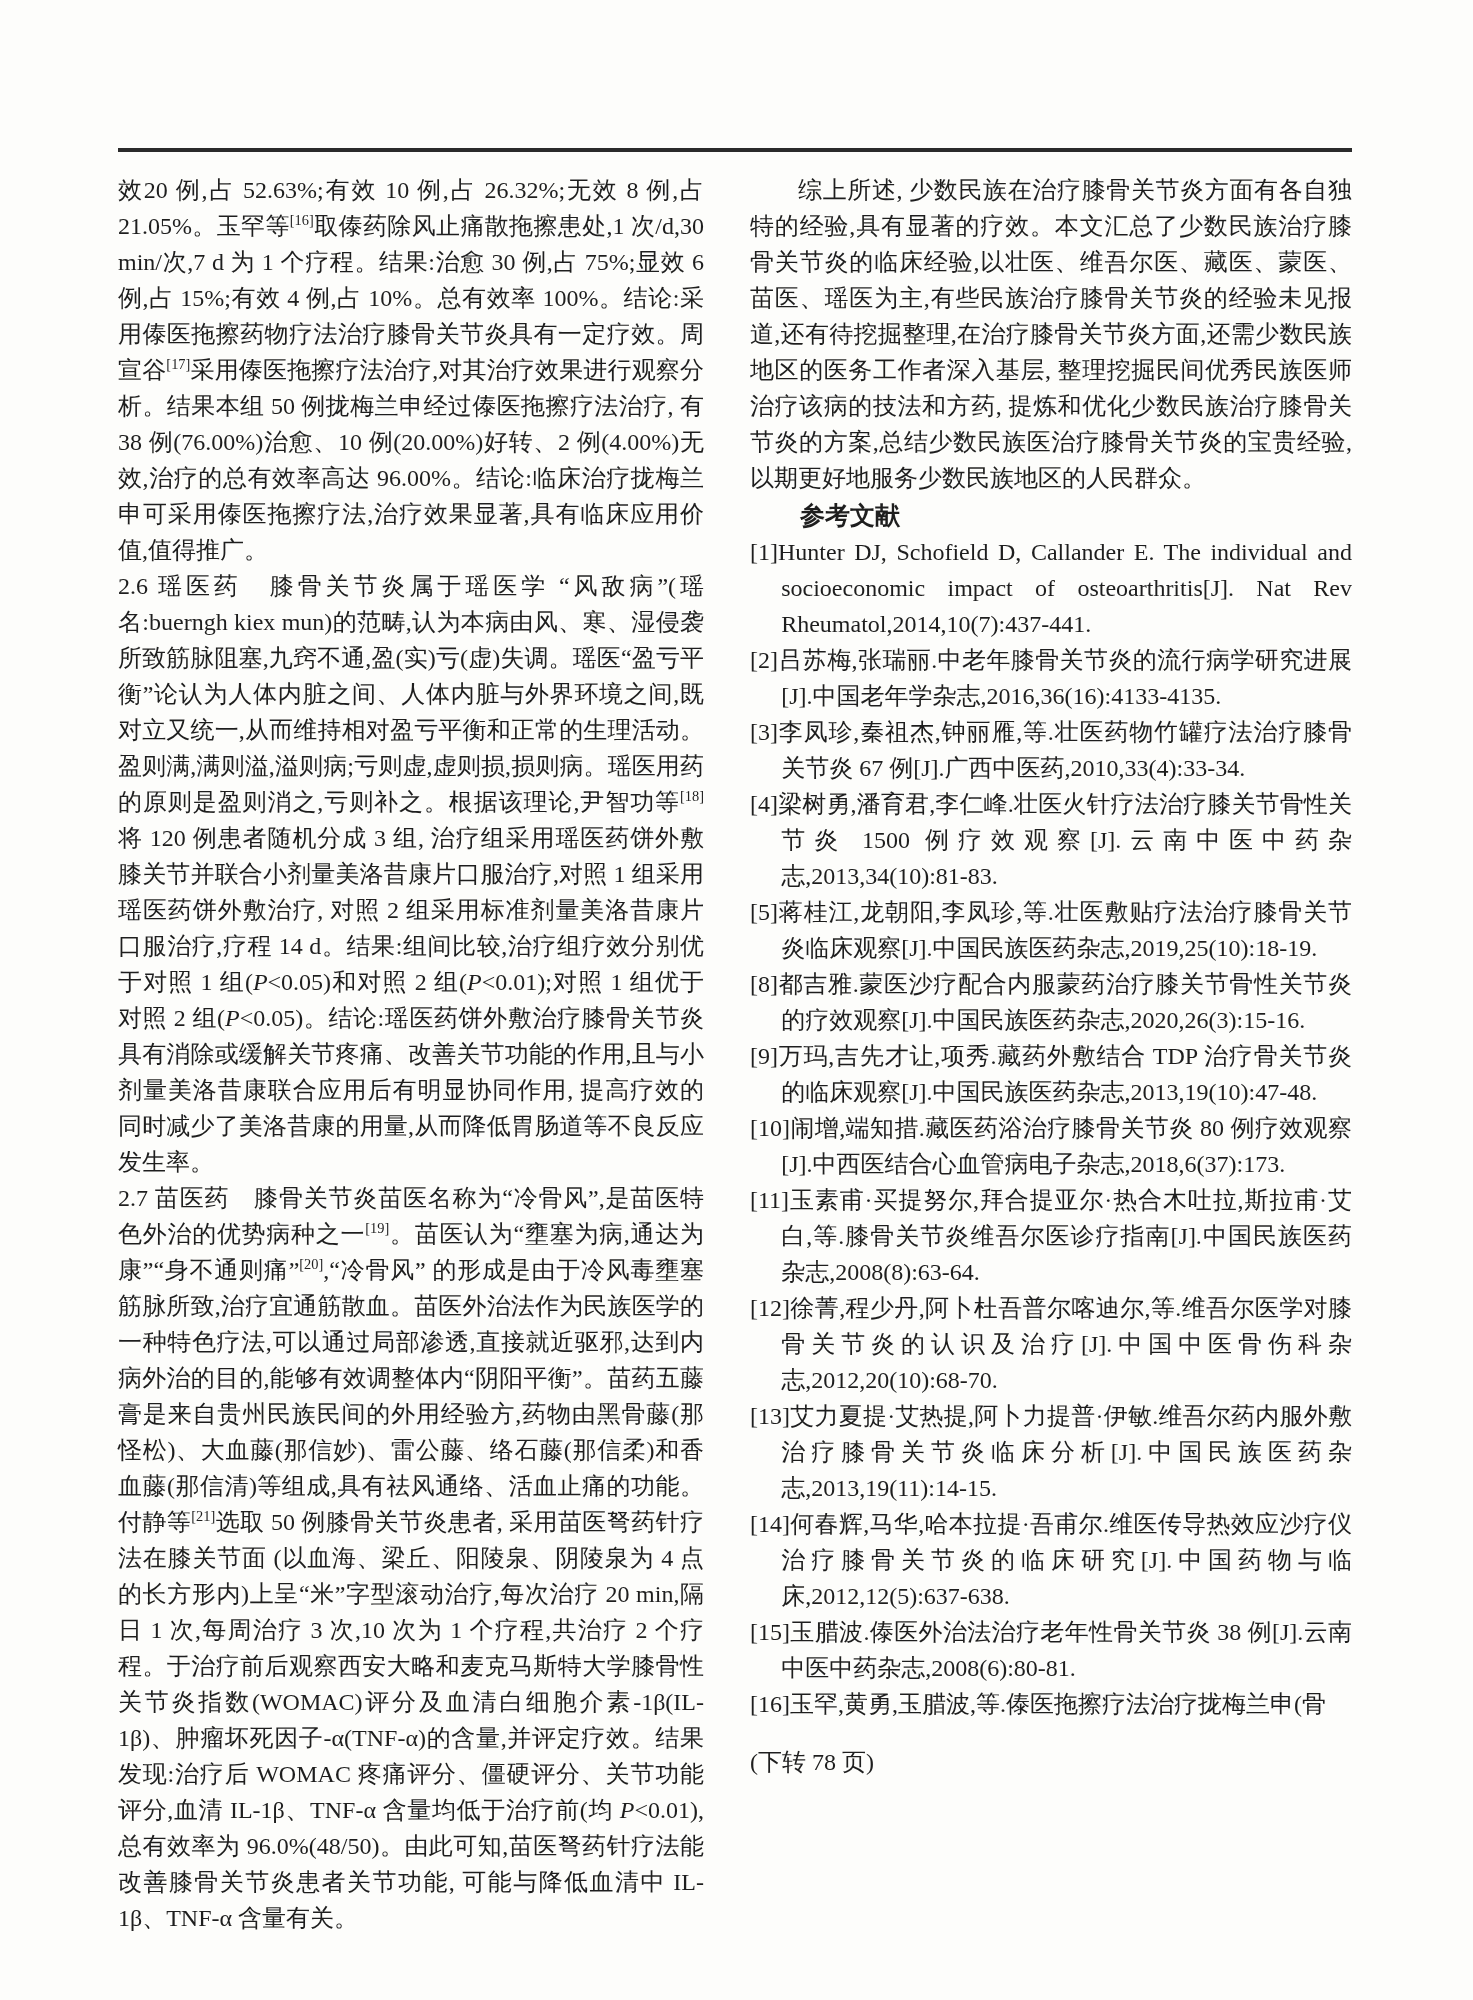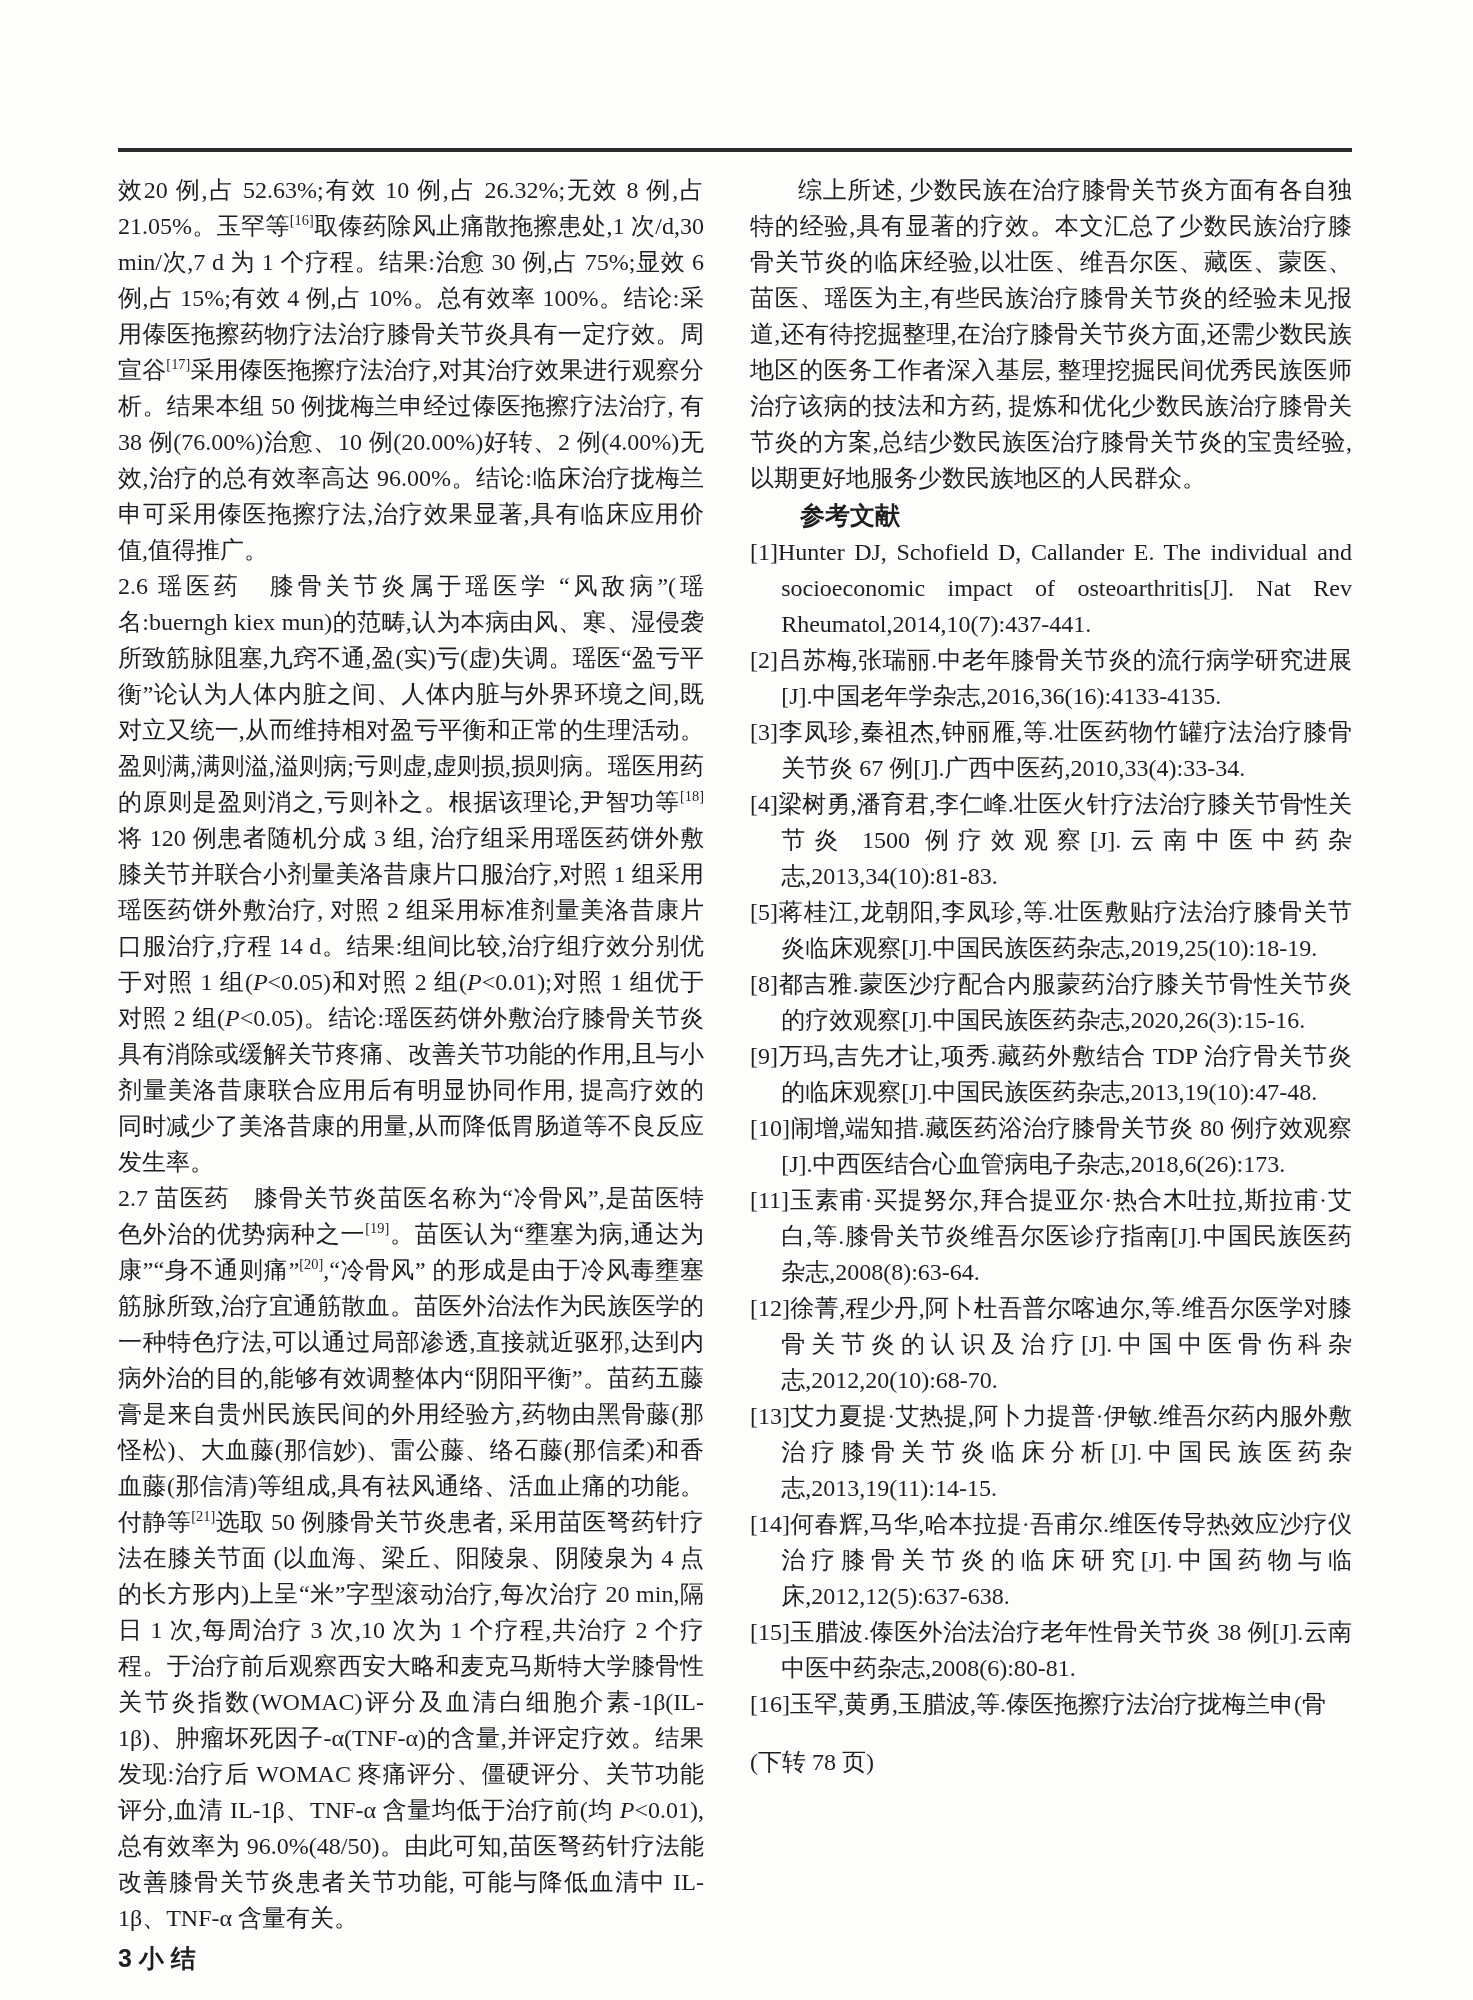--- a/index.html
+++ b/index.html
@@ -75,35 +75,34 @@
 <body>
 
 <div class="page">
 
   <div class="head-rule"></div>
 
   <section class="col col-left">
     <p>效20 例,占 52.63%;有效 10 例,占 26.32%;无效 8 例,占 21.05%。玉罕等<sup>[16]</sup>取傣药除风止痛散拖擦患处,1 次/d,30 min/次,7 d 为 1 个疗程。结果:治愈 30 例,占 75%;显效 6 例,占 15%;有效 4 例,占 10%。总有效率 100%。结论:采用傣医拖擦药物疗法治疗膝骨关节炎具有一定疗效。周宣谷<sup>[17]</sup>采用傣医拖擦疗法治疗,对其治疗效果进行观察分析。结果本组 50 例拢梅兰申经过傣医拖擦疗法治疗, 有 38 例(76.00%)治愈、10 例(20.00%)好转、2 例(4.00%)无效,治疗的总有效率高达 96.00%。结论:临床治疗拢梅兰申可采用傣医拖擦疗法,治疗效果显著,具有临床应用价值,值得推广。</p>
     <p>2.6 瑶医药　膝骨关节炎属于瑶医学 “风敌病”(瑶名:buerngh kiex mun)的范畴,认为本病由风、寒、湿侵袭所致筋脉阻塞,九窍不通,盈(实)亏(虚)失调。瑶医“盈亏平衡”论认为人体内脏之间、人体内脏与外界环境之间,既对立又统一,从而维持相对盈亏平衡和正常的生理活动。盈则满,满则溢,溢则病;亏则虚,虚则损,损则病。瑶医用药的原则是盈则消之,亏则补之。根据该理论,尹智功等<sup>[18]</sup>将 120 例患者随机分成 3 组, 治疗组采用瑶医药饼外敷膝关节并联合小剂量美洛昔康片口服治疗,对照 1 组采用瑶医药饼外敷治疗, 对照 2 组采用标准剂量美洛昔康片口服治疗,疗程 14 d。结果:组间比较,治疗组疗效分别优于对照 1 组(<i>P</i>&lt;0.05)和对照 2 组(<i>P</i>&lt;0.01);对照 1 组优于对照 2 组(<i>P</i>&lt;0.05)。结论:瑶医药饼外敷治疗膝骨关节炎具有消除或缓解关节疼痛、改善关节功能的作用,且与小剂量美洛昔康联合应用后有明显协同作用, 提高疗效的同时减少了美洛昔康的用量,从而降低胃肠道等不良反应发生率。</p>
     <p>2.7 苗医药　膝骨关节炎苗医名称为“冷骨风”,是苗医特色外治的优势病种之一<sup>[19]</sup>。苗医认为“壅塞为病,通达为康”“身不通则痛”<sup>[20]</sup>,“冷骨风” 的形成是由于冷风毒壅塞筋脉所致,治疗宜通筋散血。苗医外治法作为民族医学的一种特色疗法,可以通过局部渗透,直接就近驱邪,达到内病外治的目的,能够有效调整体内“阴阳平衡”。苗药五藤膏是来自贵州民族民间的外用经验方,药物由黑骨藤(那怪松)、大血藤(那信妙)、雷公藤、络石藤(那信柔)和香血藤(那信清)等组成,具有祛风通络、活血止痛的功能。付静等<sup>[21]</sup>选取 50 例膝骨关节炎患者, 采用苗医弩药针疗法在膝关节面 (以血海、梁丘、阳陵泉、阴陵泉为 4 点的长方形内)上呈“米”字型滚动治疗,每次治疗 20 min,隔日 1 次,每周治疗 3 次,10 次为 1 个疗程,共治疗 2 个疗程。于治疗前后观察西安大略和麦克马斯特大学膝骨性关节炎指数(WOMAC)评分及血清白细胞介素-1β(IL-1β)、肿瘤坏死因子-α(TNF-α)的含量,并评定疗效。结果发现:治疗后 WOMAC 疼痛评分、僵硬评分、关节功能评分,血清 IL-1β、TNF-α 含量均低于治疗前(均 <i>P</i>&lt;0.01),总有效率为 96.0%(48/50)。由此可知,苗医弩药针疗法能改善膝骨关节炎患者关节功能, 可能与降低血清中 IL-1β、TNF-α 含量有关。</p>
-    <h2 class="sec-heading">3 小 结</h2>
   </section>
 
   <section class="col col-right">
     <p class="par-indent">综上所述, 少数民族在治疗膝骨关节炎方面有各自独特的经验,具有显著的疗效。本文汇总了少数民族治疗膝骨关节炎的临床经验,以壮医、维吾尔医、藏医、蒙医、苗医、瑶医为主,有些民族治疗膝骨关节炎的经验未见报道,还有待挖掘整理,在治疗膝骨关节炎方面,还需少数民族地区的医务工作者深入基层, 整理挖掘民间优秀民族医师治疗该病的技法和方药, 提炼和优化少数民族治疗膝骨关节炎的方案,总结少数民族医治疗膝骨关节炎的宝贵经验,以期更好地服务少数民族地区的人民群众。</p>
     <h3 class="refs-heading">参考文献</h3>
     <ol class="refs">
       <li>[1]Hunter DJ, Schofield D, Callander E. The individual and socioeconomic impact of osteoarthritis[J]. Nat Rev Rheumatol,2014,10(7):437-441.</li>
       <li>[2]吕苏梅,张瑞丽.中老年膝骨关节炎的流行病学研究进展[J].中国老年学杂志,2016,36(16):4133-4135.</li>
       <li>[3]李凤珍,秦祖杰,钟丽雁,等.壮医药物竹罐疗法治疗膝骨关节炎 67 例[J].广西中医药,2010,33(4):33-34.</li>
       <li>[4]梁树勇,潘育君,李仁峰.壮医火针疗法治疗膝关节骨性关节炎 1500 例疗效观察[J].云南中医中药杂志,2013,34(10):81-83.</li>
       <li>[5]蒋桂江,龙朝阳,李凤珍,等.壮医敷贴疗法治疗膝骨关节炎临床观察[J].中国民族医药杂志,2019,25(10):18-19.</li>
       <li>[8]都吉雅.蒙医沙疗配合内服蒙药治疗膝关节骨性关节炎的疗效观察[J].中国民族医药杂志,2020,26(3):15-16.</li>
       <li>[9]万玛,吉先才让,项秀.藏药外敷结合 TDP 治疗骨关节炎的临床观察[J].中国民族医药杂志,2013,19(10):47-48.</li>
-      <li>[10]闹增,端知措.藏医药浴治疗膝骨关节炎 80 例疗效观察[J].中西医结合心血管病电子杂志,2018,6(26):173.</li>
+      <li>[10]闹增,端知措.藏医药浴治疗膝骨关节炎 80 例疗效观察[J].中西医结合心血管病电子杂志,2018,6(37):173.</li>
       <li>[11]玉素甫·买提努尔,拜合提亚尔·热合木吐拉,斯拉甫·艾白,等.膝骨关节炎维吾尔医诊疗指南[J].中国民族医药杂志,2008(8):63-64.</li>
       <li>[12]徐菁,程少丹,阿卜杜吾普尔喀迪尔,等.维吾尔医学对膝骨关节炎的认识及治疗[J].中国中医骨伤科杂志,2012,20(10):68-70.</li>
       <li>[13]艾力夏提·艾热提,阿卜力提普·伊敏.维吾尔药内服外敷治疗膝骨关节炎临床分析[J].中国民族医药杂志,2013,19(11):14-15.</li>
       <li>[14]何春辉,马华,哈本拉提·吾甫尔.维医传导热效应沙疗仪治疗膝骨关节炎的临床研究[J].中国药物与临床,2012,12(5):637-638.</li>
       <li>[15]玉腊波.傣医外治法治疗老年性骨关节炎 38 例[J].云南中医中药杂志,2008(6):80-81.</li>
       <li>[16]玉罕,黄勇,玉腊波,等.傣医拖擦疗法治疗拢梅兰申(骨</li>
     </ol>
     <div class="continuation">(下转 78 页)</div>
   </section>
 

